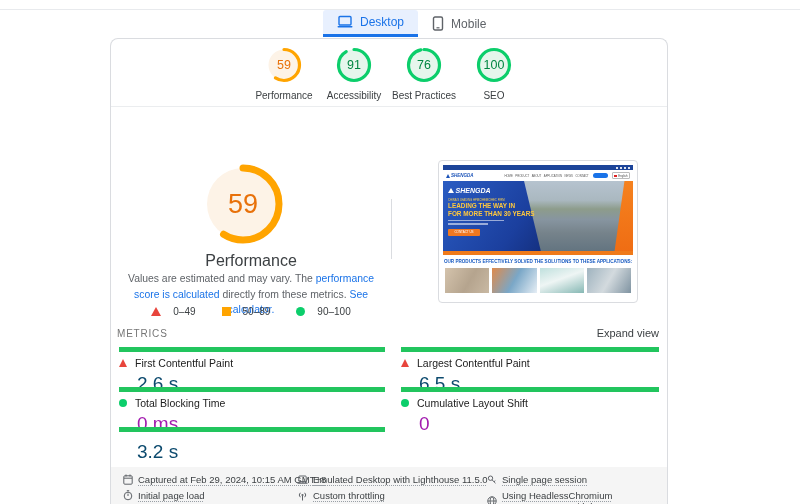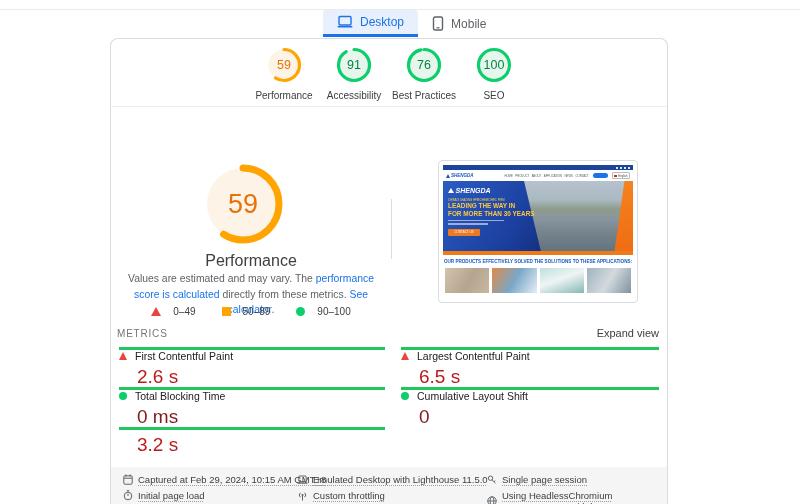--- a/index.html
+++ b/index.html
@@ -86,30 +86,30 @@
   .site-products b{display:block;flex:1;height:25px;}
   .p1{background:linear-gradient(120deg,#d4c3ac 0%,#b5a48e 55%,#c9b9a3 100%);}
   .p2{background:linear-gradient(120deg,#e08a4a 0%,#7aa7c7 50%,#e6eef5 100%);}
   .p3{background:linear-gradient(160deg,#bfe0dd 0%,#eef5f4 45%,#86b8b4 100%);}
   .p4{background:linear-gradient(120deg,#9fb3bf 0%,#d3dade 50%,#7f93a1 100%);}
 
   
   .metrics-head{position:absolute;top:288px;left:6px;right:8px;display:flex;justify-content:space-between;align-items:center;}
   .metrics-title{font-size:10px;letter-spacing:0.8px;color:#757575;}
   .expand-view{font-size:11px;color:#3c4043;cursor:pointer;padding-left:20px;}
-  .metric{position:absolute;border-top:3px solid #22c55e;box-sizing:border-box;}
+  .metric{position:absolute;border-top:5px solid #22c55e;padding-top:5px;box-sizing:border-box;}
   .m-left{left:8px;width:266px;}
   .m-right{left:290px;width:258px;}
   .m-r1{top:308px;} .m-r2{top:348px;} .m-r3{top:388px;}
   .metric-label{display:flex;align-items:center;gap:8px;font-size:10.5px;color:#212121;}
   .m-tri{width:0;height:0;border-left:4.5px solid transparent;border-right:4.5px solid transparent;border-bottom:8px solid #e8453c;}
   .m-dot{width:8px;height:8px;border-radius:50%;background:#0cce6b;}
   .metric-value{margin-top:4px;padding-left:18px;font-size:19px;}
-  .fail .metric-value{color:#b91c1c;}
-  .pass .metric-value{color:#7f1d1d;}
+  .fail .metric-value{color:#0c4a6e;}
+  .pass .metric-value{color:#a21caf;}
 
   
   .capture-footer{position:absolute;left:0;right:0;top:428px;height:76px;background:#f5f5f5;}
   .f-item{position:absolute;display:flex;align-items:center;gap:5px;font-size:9.5px;color:#3c4043;}
   .f-item span{text-decoration:underline dotted #9aa0a6;text-underline-offset:2px;}
   .f-item svg{display:block;flex:none;}
   .fc1{left:12px;} .fc2{left:186px;} .fc3{left:376px;}
   .fr1{top:7px;} .fr2{top:23px;}
 </style>
 </head>

